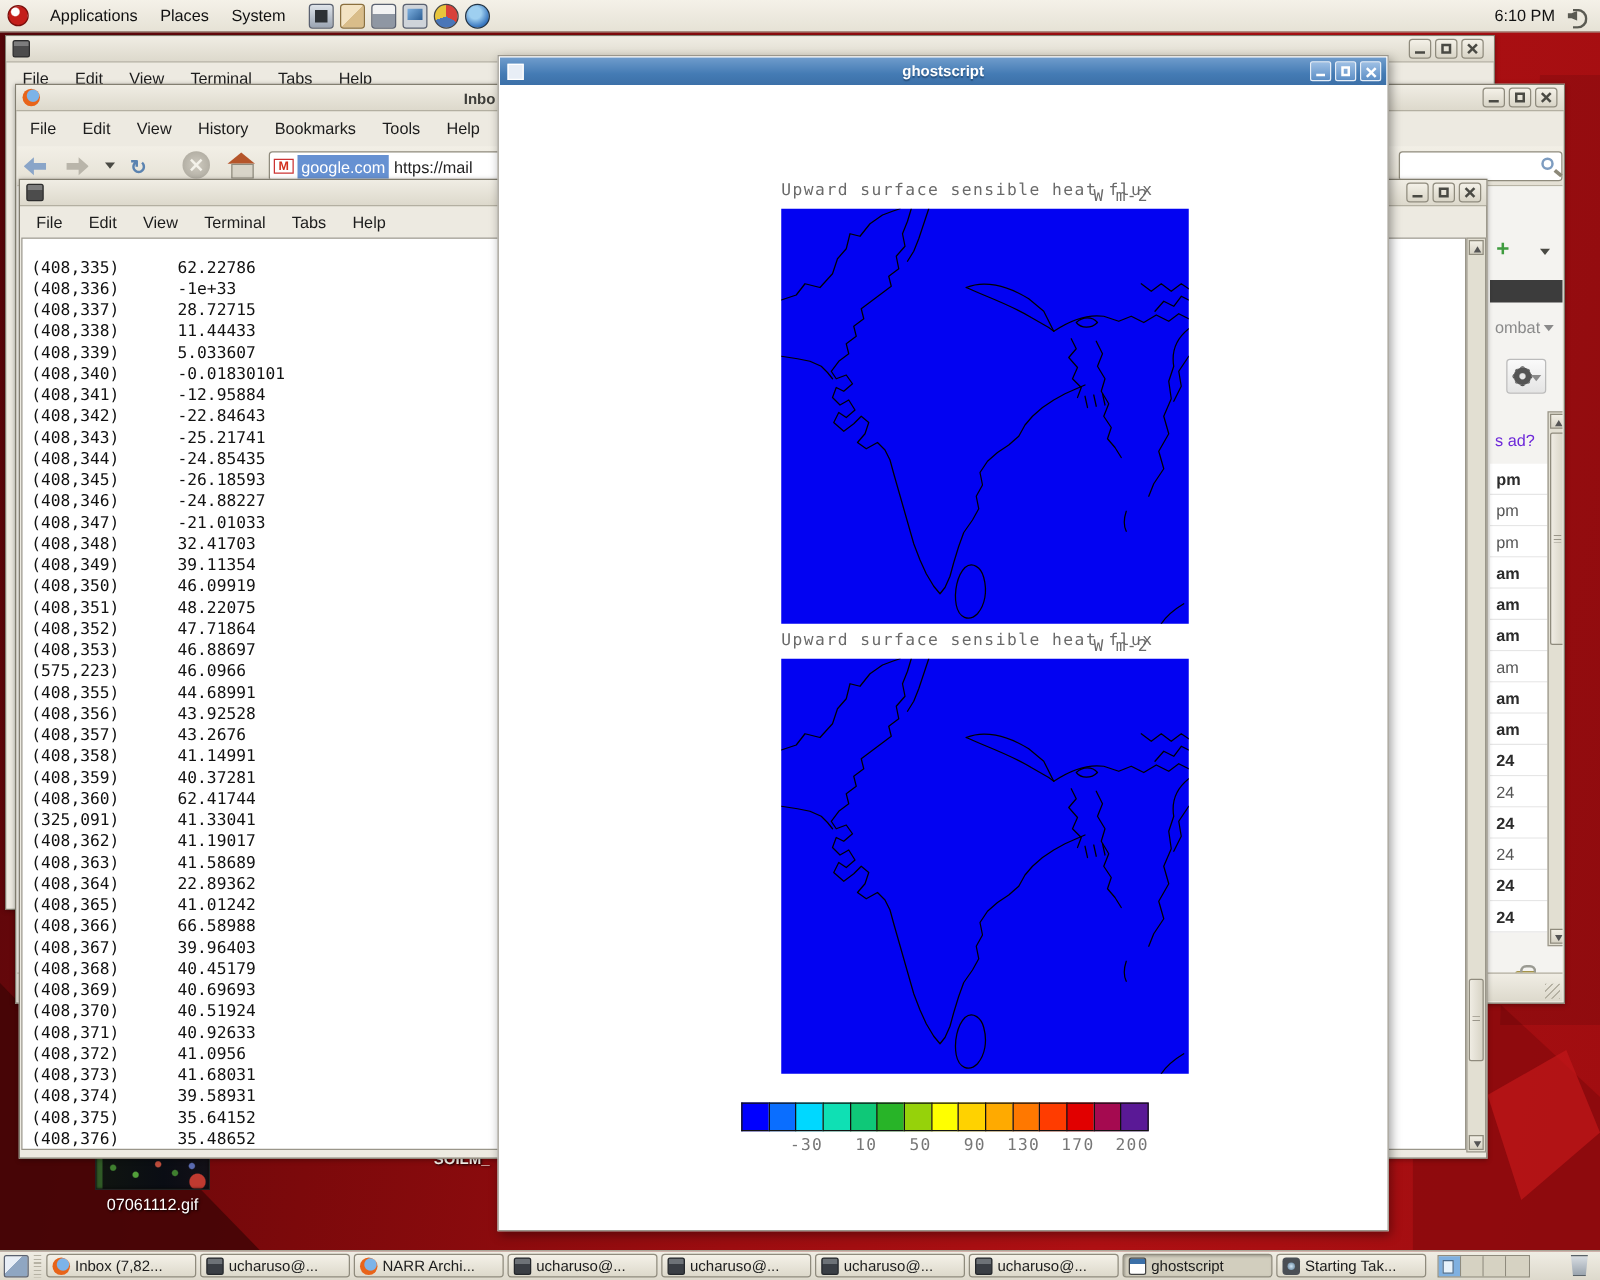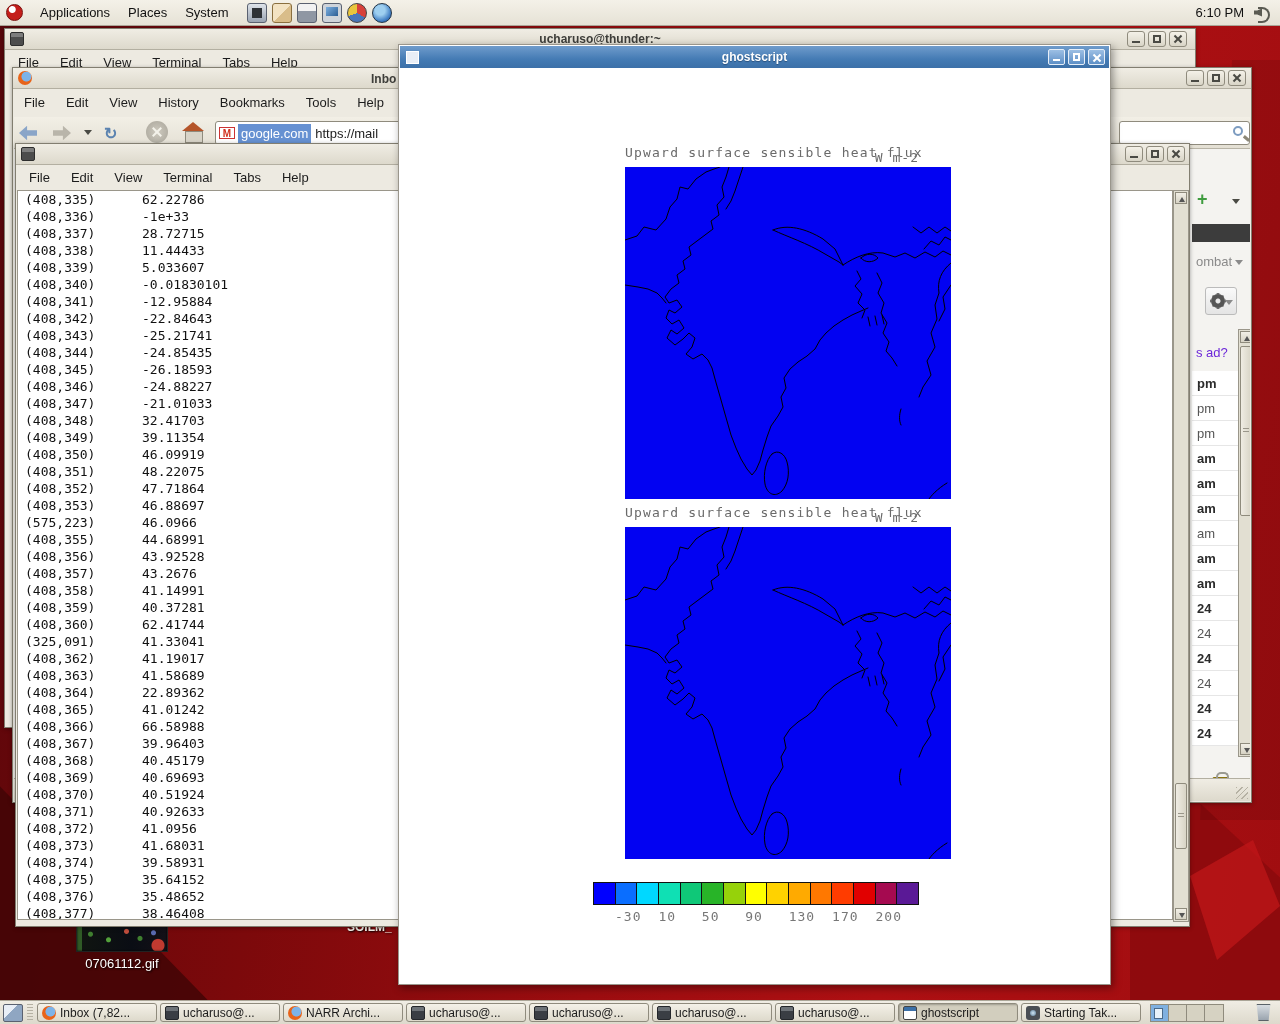--- a/index.html
+++ b/index.html
@@ -54,21 +54,21 @@
   .wbtn.cl::before { transform:rotate(45deg); } .wbtn.cl::after { transform:rotate(-45deg); }
 
   .menurow { position:absolute; display:flex; gap:11px; font-size:13px; color:#1c1c1c; }
   .menurow span { padding:2px 5px; }
 
   
   .t2content { position:absolute; left:1px; top:46px; width:1156px; bottom:6px;
     background:#fff; border:1px solid #9a968a; overflow:hidden; }
   .trow { height:17px; line-height:17px; font-family:"DejaVu Sans Mono", monospace;
     font-size:13px; color:#111; white-space:pre; }
-  .trow .tc { display:inline-block; width:124px; padding-left:7px; }
+  .trow .tc { display:inline-block; width:124px; padding-left:7px;margin-top:15px; }
 
   .sbar { position:absolute; width:16px; background:#e2dfd2; border:1px solid #9a968a; }
   .sarrow { position:absolute; left:1px; width:12px; height:12px;
     background:linear-gradient(#f2efe6,#d6d2c4); border:1px solid #8f8b7d; }
   .sarrow::after { content:""; position:absolute; left:3px; border-left:3px solid transparent;
     border-right:3px solid transparent; }
   .sarrow.up::after { top:4px; border-bottom:5px solid #555; }
   .sarrow.dn::after { top:4px; border-top:5px solid #555; }
   .sthumb { position:absolute; left:1px; width:12px; background:linear-gradient(90deg,#efece3,#d8d4c6);
     border:1px solid #8f8b7d; border-radius:2px; }
@@ -151,21 +151,21 @@
   .plot .sub { font-family:"DejaVu Sans Mono", monospace; font-size:13px; letter-spacing:1.2px;
     color:#6a6a6a; height:22px; white-space:nowrap; }
   .plot .units { position:absolute; right:0; top:5px; font-family:"DejaVu Sans Mono", monospace;
     font-size:13px; letter-spacing:1px; color:#6a6a6a; background:transparent; }
   .mapbox { width:326px; height:332px; background:#0202f2; position:relative; }
   .mapbox svg { position:absolute; inset:0; }
   .cbar { position:absolute; left:194px; top:837px; width:326px; height:23px; display:flex; }
   .cbar span { flex:1; border:1px solid #111; border-right:none; }
   .cbar span:last-child { border-right:1px solid #111; }
   .cbarlabels { position:absolute; left:216px; top:864px; width:304px; display:flex; }
-  .cbarlabels span { flex:1; text-align:left; font-family:"DejaVu Sans Mono", monospace;
+  .cbarlabels span { flex:1; text-align:right; font-family:"DejaVu Sans Mono", monospace;
     font-size:13px; color:#777; letter-spacing:1px; }
 
   
   .panel { position:absolute; left:0; top:0; width:1280px; height:26px; z-index:10;
     background:linear-gradient(#f4f1e8,#e6e2d6); border-bottom:1px solid #aaa597;
     display:flex; align-items:center; font-size:13px; color:#111; }
   .redhat { width:17px; height:17px; border-radius:50%; margin:0 8px 0 6px;
     background:radial-gradient(circle at 35% 30%, #fff 0 3px, #c41e1a 4px 100%);
     border:1px solid #7a0f0c; }
   .pmenu { padding:3px 9px; }
@@ -260,21 +260,20 @@
 
 <div class="desk-icon" style="left:76px; top:922px; width:92px;">
   <div class="desk-thumb"></div>
   <div class="desk-label">07061112.gif</div>
 </div>
 <div class="desk-label2" style="left:347px; top:920px;">SOILM_</div>
 
 <div class="win" style="left:4px; top:28px; width:1192px; height:700px; z-index:2;">
   <div class="tbar">
     <div class="wicon"></div>
-    <div class="ttl">ucharuso@thunder:~</div>
     <div class="wbtns" style="right:8px;">
       <div class="wbtn mn"></div>
       <div class="wbtn mx"></div>
       <div class="wbtn cl"></div>
     </div>
   </div>
   <div class="menurow" style="left:8px; top:24px;">
 
   <span>File</span>
       <span>Edit</span>

